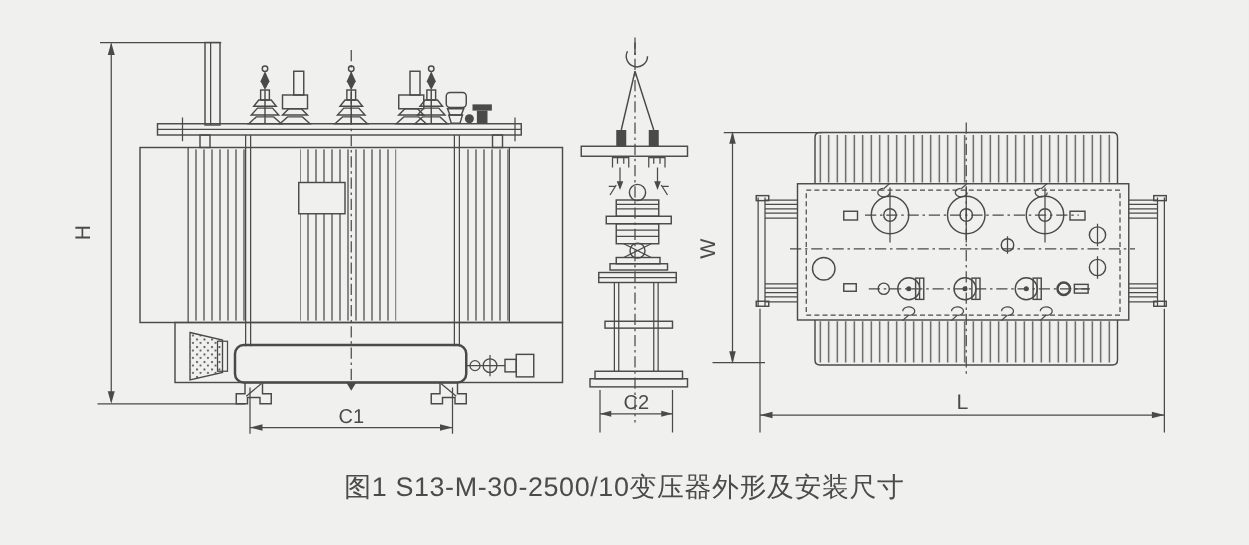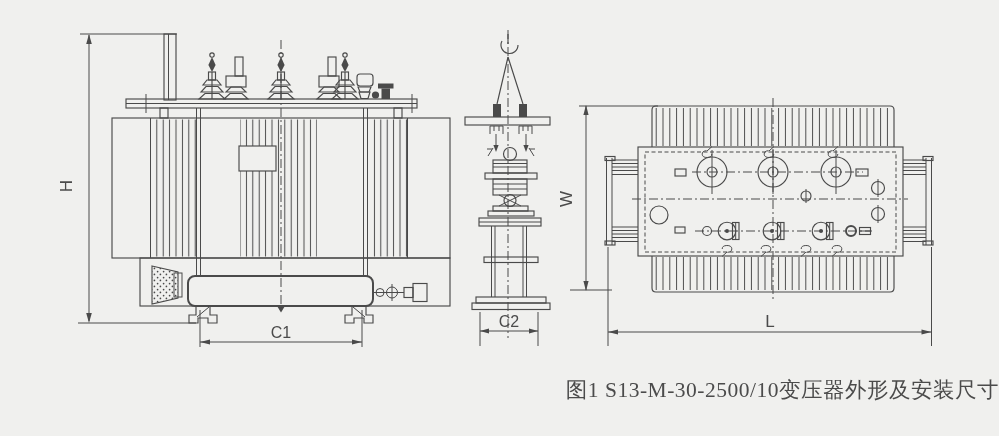--- a/index.html
+++ b/index.html
@@ -21,24 +21,23 @@
   .thin{stroke:var(--ink);fill:none;stroke-width:1;}
   .solid{fill:var(--ink);stroke:none;}
   .cl{stroke:var(--ink);fill:none;stroke-width:1;stroke-dasharray:9 3 2 3;}
   .dash{stroke:var(--ink);fill:none;stroke-width:1;stroke-dasharray:4 2.5;}
   .dim{stroke:var(--ink);fill:none;stroke-width:1;}
   .lbl{font-family:"Liberation Sans","DejaVu Sans",sans-serif;font-size:17px;fill:var(--txt);}
   .lblc{font-family:"Liberation Sans","DejaVu Sans",sans-serif;font-size:16px;fill:var(--txt);}
   .bgfill{fill:var(--bg);}
   .caption{
     position:absolute;left:0;top:375px;width:100%;
-    text-align:right;
+    text-align:center;
     font-size:21.5px;color:var(--txt);
     letter-spacing:0.5px;
-    font-family:Liberation Serif, serif;
   }
 </style>
 </head>
 <body>
 
 <div class="stage">
 <svg width="999" height="436" viewBox="0 0 999 436">
   <defs>
     <pattern id="pfins" width="6.4" height="10" patternUnits="userSpaceOnUse">
       <path d="M3.2 0 V10" stroke="#4a4a4a" stroke-width="1"></path>

